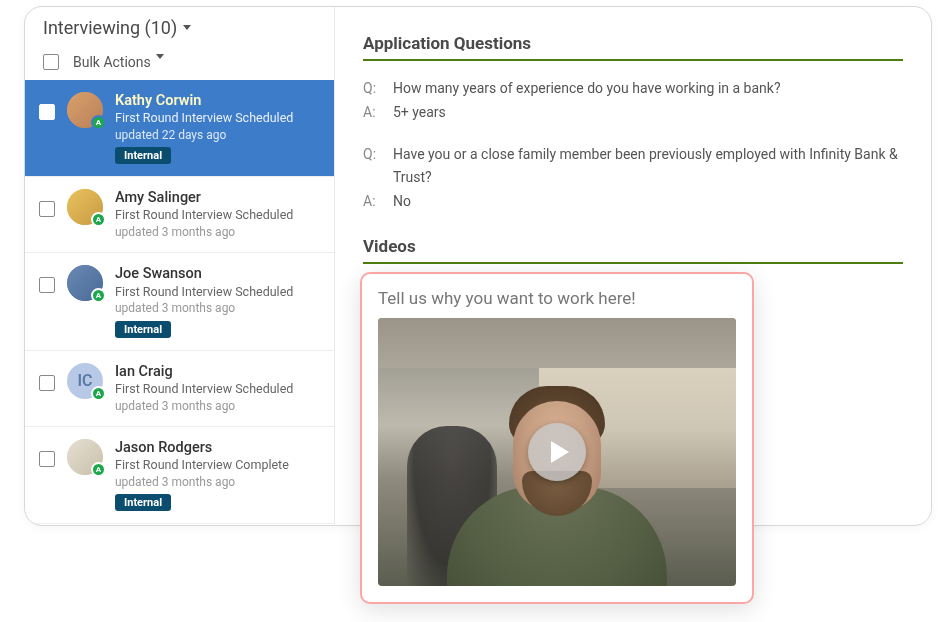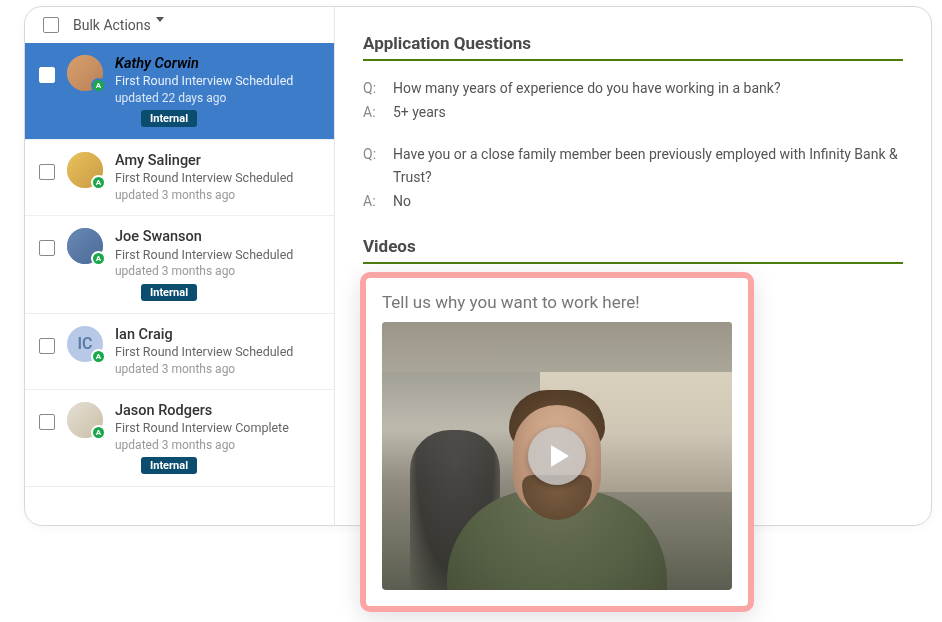--- a/index.html
+++ b/index.html
@@ -125,21 +125,21 @@
       font-weight: bold;
     }
     .candidate-row.selected .av-badge { border-color: #3d7cc9; }
     .cand-info { flex: 1; min-width: 0; }
     .cand-name {
       font-size: 14.5px;
       color: #333;
       font-weight: 500;
       line-height: 1.25;
     }
-    .candidate-row.selected .cand-name { color: #000000; font-weight: 600; font-style: italic; }
+    .candidate-row.selected .cand-name { color: #fef9c3; font-weight: 600; }
     .cand-status {
       font-size: 12.5px;
       color: #666;
       line-height: 1.35;
     }
     .candidate-row.selected .cand-status { color: #e8f0fa; }
     .cand-updated {
       font-size: 12px;
       color: #999;
       line-height: 1.35;
@@ -147,21 +147,20 @@
     .candidate-row.selected .cand-updated { color: #dbe7f6; }
     .internal-badge {
       display: inline-block;
       background: #0b4d6f;
       color: #fff;
       font-size: 11px;
       font-weight: 700;
       padding: 2px 9px;
       border-radius: 3px;
       margin-top: 4px;
-      margin-left: 26px;
     }
     .main {
       flex: 1;
       padding: 26px 28px 20px 28px;
       overflow: visible;
     }
     .section-title {
       font-size: 17px;
       font-weight: 700;
       color: #4a4a4a;
@@ -180,21 +179,21 @@
     .qa-label {
       color: #888;
       min-width: 18px;
     }
     .video-panel {
       position: absolute;
       top: 272px;
       left: 360px;
       width: 394px;
       background: #fff;
-      border: 6px solid #fca5a5;
+      border: 2px solid #fca5a5;
       border-radius: 10px;
       box-shadow: 0 6px 24px rgba(0,0,0,0.12);
       padding: 14px 16px 16px 16px;
       z-index: 10;
     }
     .video-prompt {
       font-size: 17px;
       color: #777;
       margin-bottom: 10px;
     }
@@ -268,20 +267,26 @@
       width:100%; height:100%;
       border-radius:50%;
     }
   </style>
 </head>
 <body>
 
 <div class="app-container">
 
   <aside class="sidebar">
+    <div class="sidebar-header">
+      <div class="stage-title">
+        <span>Interviewing (10)</span>
+        <span class="caret-down"></span>
+      </div>
+    </div>
     <div class="bulk-row">
       <div class="checkbox"></div>
       <div class="bulk-label">
         <span>Bulk Actions</span>
         <span class="caret-down"></span>
       </div>
     </div>
     <div class="candidate-list" id="candidate-list">
         <div class="candidate-row selected">
           <div class="checkbox-col">

